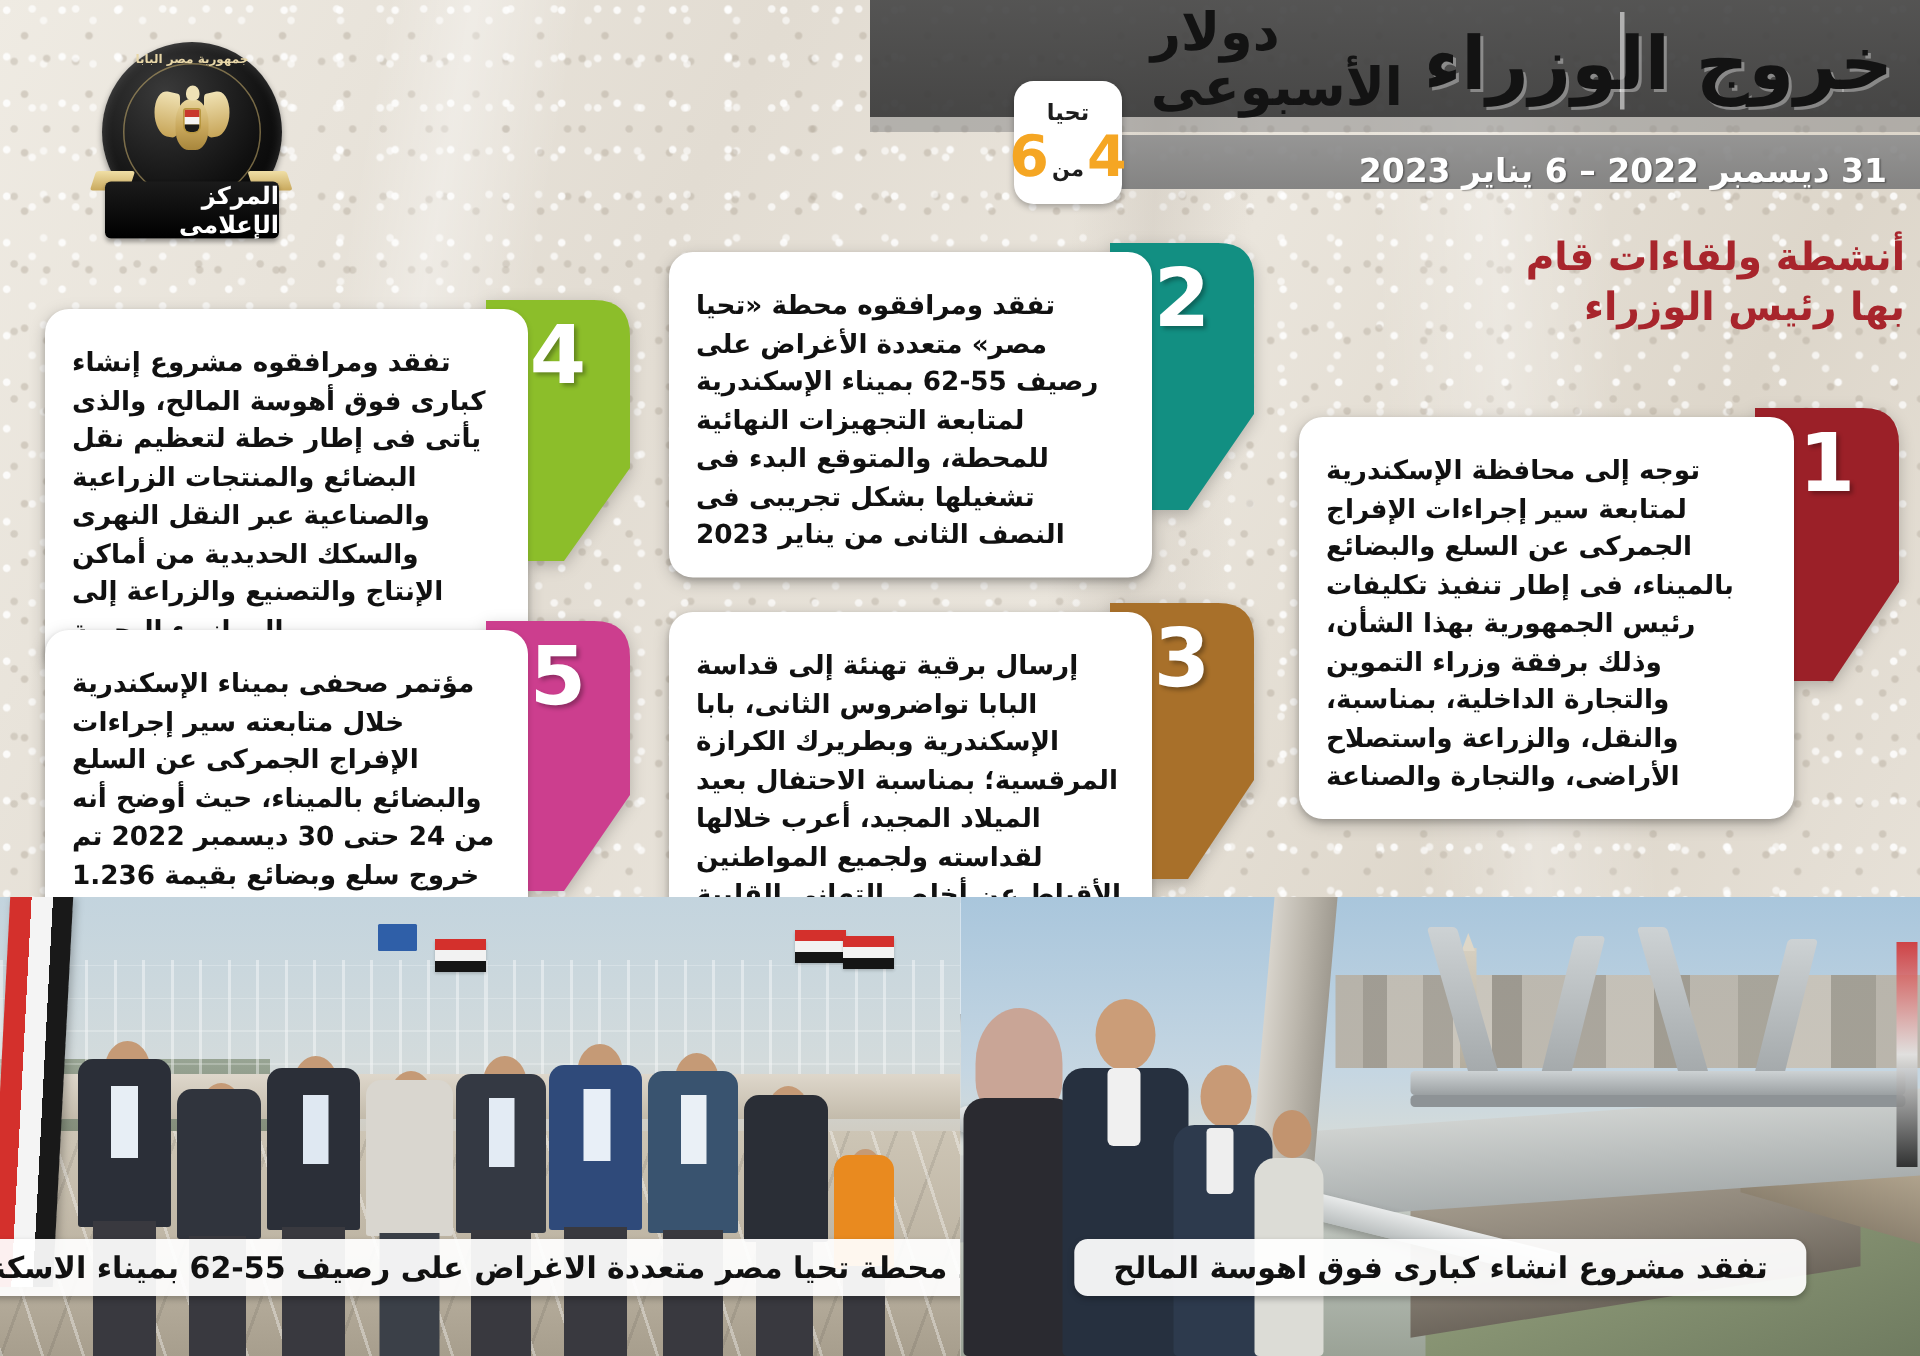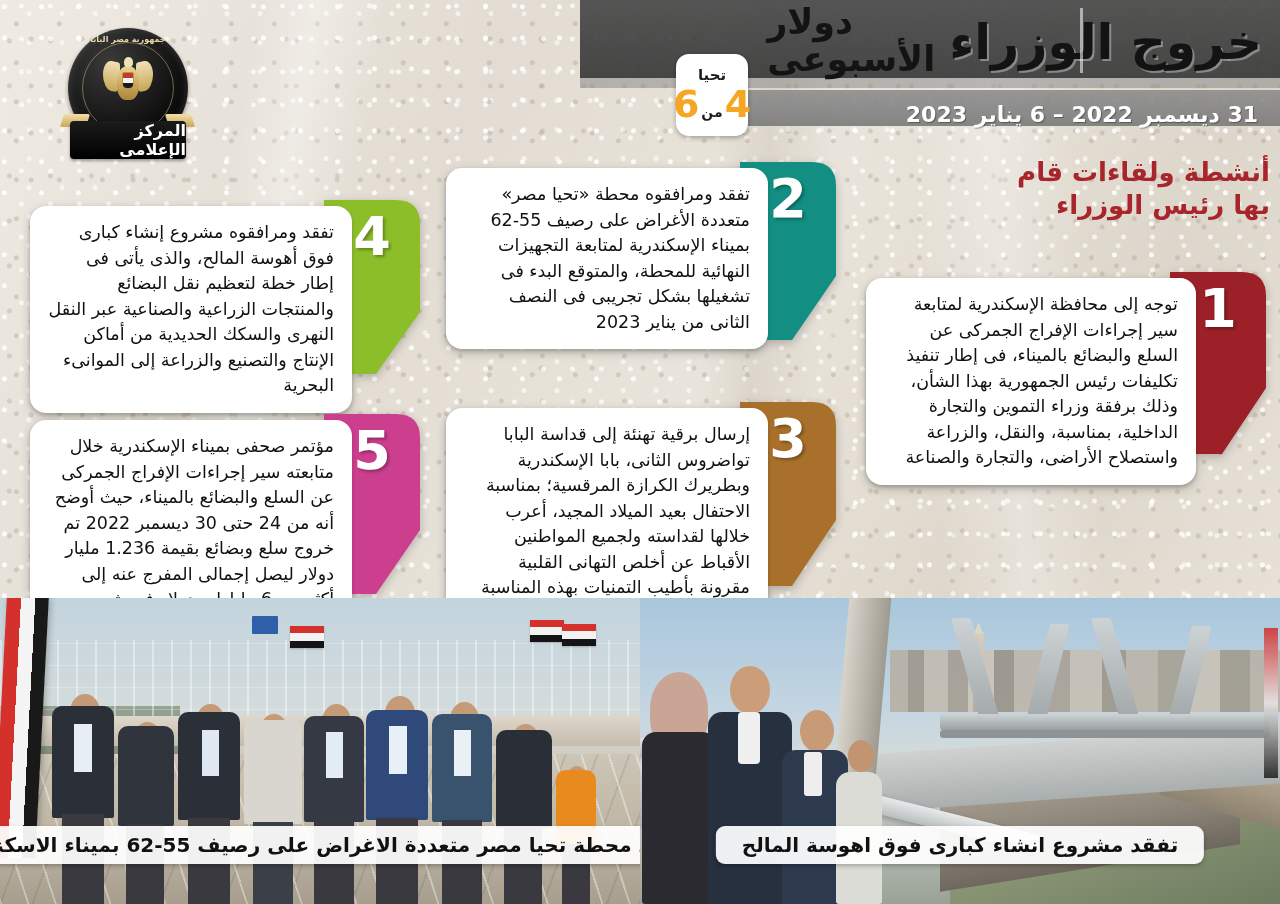--- a/index.html
+++ b/index.html
@@ -207,24 +207,25 @@
   .card .body {
     position: absolute; top: 10px;
     background: #ffffff;
     border-radius: 16px;
     padding: 14px 18px;
     box-shadow: 0 2px 4px rgba(0,0,0,.18);
   }
   .card .body p {
     color: #111111;
     font-size: 17.5px;
-    font-weight: 400;
+    font-weight: 700;
     line-height: 1.46;
-    text-align: right;
+    text-align: left;
     direction: rtl;
+    margin-top: 10px;
   }
 
   
   .tab-right { right: 0; }
 
   
   .photos {
     position: absolute; left: 0; top: 598px; width: 1280px; height: 306px;
     display: flex;
   }

